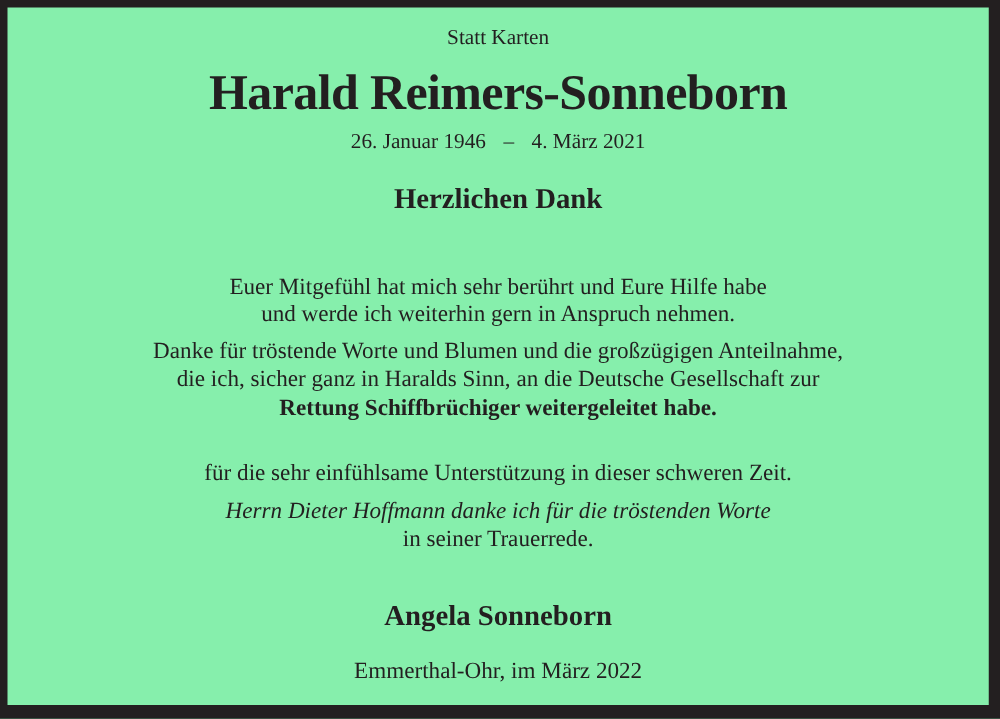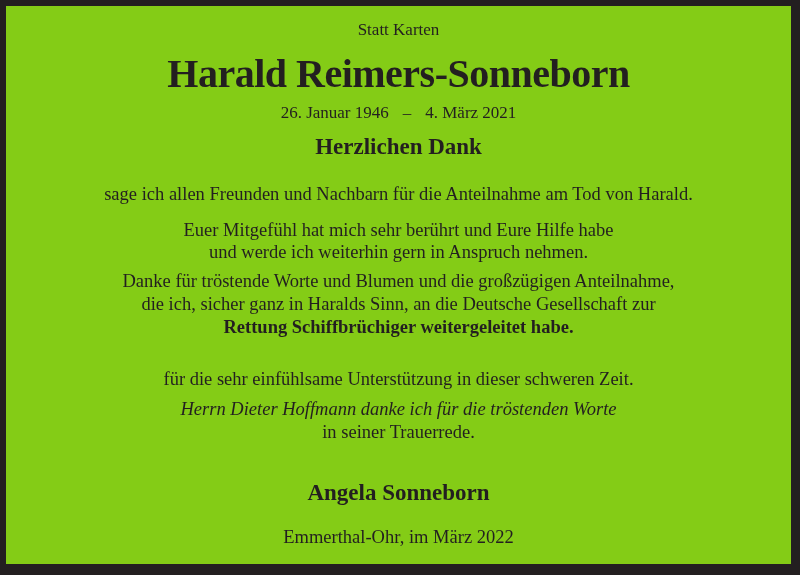--- a/index.html
+++ b/index.html
@@ -8,21 +8,21 @@
     background: #231f20;
     font-family: "Liberation Serif", "DejaVu Serif", serif;
     color: #231f20;
     position: relative;
     overflow: hidden;
   }
   .card {
     position: absolute;
     left: 6px; top: 6px;
     width: 785px; height: 558px;
-    background: #84cc16;
+    background: #86efac;
     text-align: center;
   }
   .line { position: absolute; left: 0; right: 0; text-align: center; white-space: nowrap; }
   .small { font-size: 17px; }
   .body { font-size: 18.5px; line-height: 22px; }
   .name { font-size: 40px; font-weight: bold; letter-spacing: -0.5px; }
   .heading { font-size: 23px; font-weight: bold; }
   .sig { font-size: 23px; font-weight: bold; }
   .dates span { display: inline-block; }
   .dash { margin: 0 14px; }
@@ -30,23 +30,22 @@
 </head>
 <body>
 
 <div class="card">
   <div class="line small" style="top:14px;">Statt Karten</div>
   <div class="line name" style="top:44px;">Harald Reimers-Sonneborn</div>
   <div class="line small dates" style="top:97px;">
     <span>26. Januar 1946</span><span class="dash">–</span><span>4. März 2021</span>
   </div>
 
-  <div class="line heading" style="top:128px;">Herzlichen Dank</div>
+  <div class="line heading" style="top:140px;">Herzlichen Dank</div>
 
-  <div class="line body" style="top:177px;">sage ich allen Freunden und Nachbarn für die Anteilnahme am Tod von Harald.</div>
 
   <div class="line body" style="top:213px;">Euer Mitgefühl hat mich sehr berührt und Eure Hilfe habe</div>
   <div class="line body" style="top:235px;">und werde ich weiterhin gern in Anspruch nehmen.</div>
 
   <div class="line body" style="top:264px;">Danke für tröstende Worte und Blumen und die großzügigen Anteilnahme,</div>
   <div class="line body" style="top:287px;">die ich, sicher ganz in Haralds Sinn, an die Deutsche Gesellschaft zur</div>
   <div class="line body" style="top:310px;font-weight:bold;">Rettung Schiffbrüchiger weitergeleitet habe.</div>
 
   <div class="line body" style="top:362px;">für die sehr einfühlsame Unterstützung in dieser schweren Zeit.</div>
 

